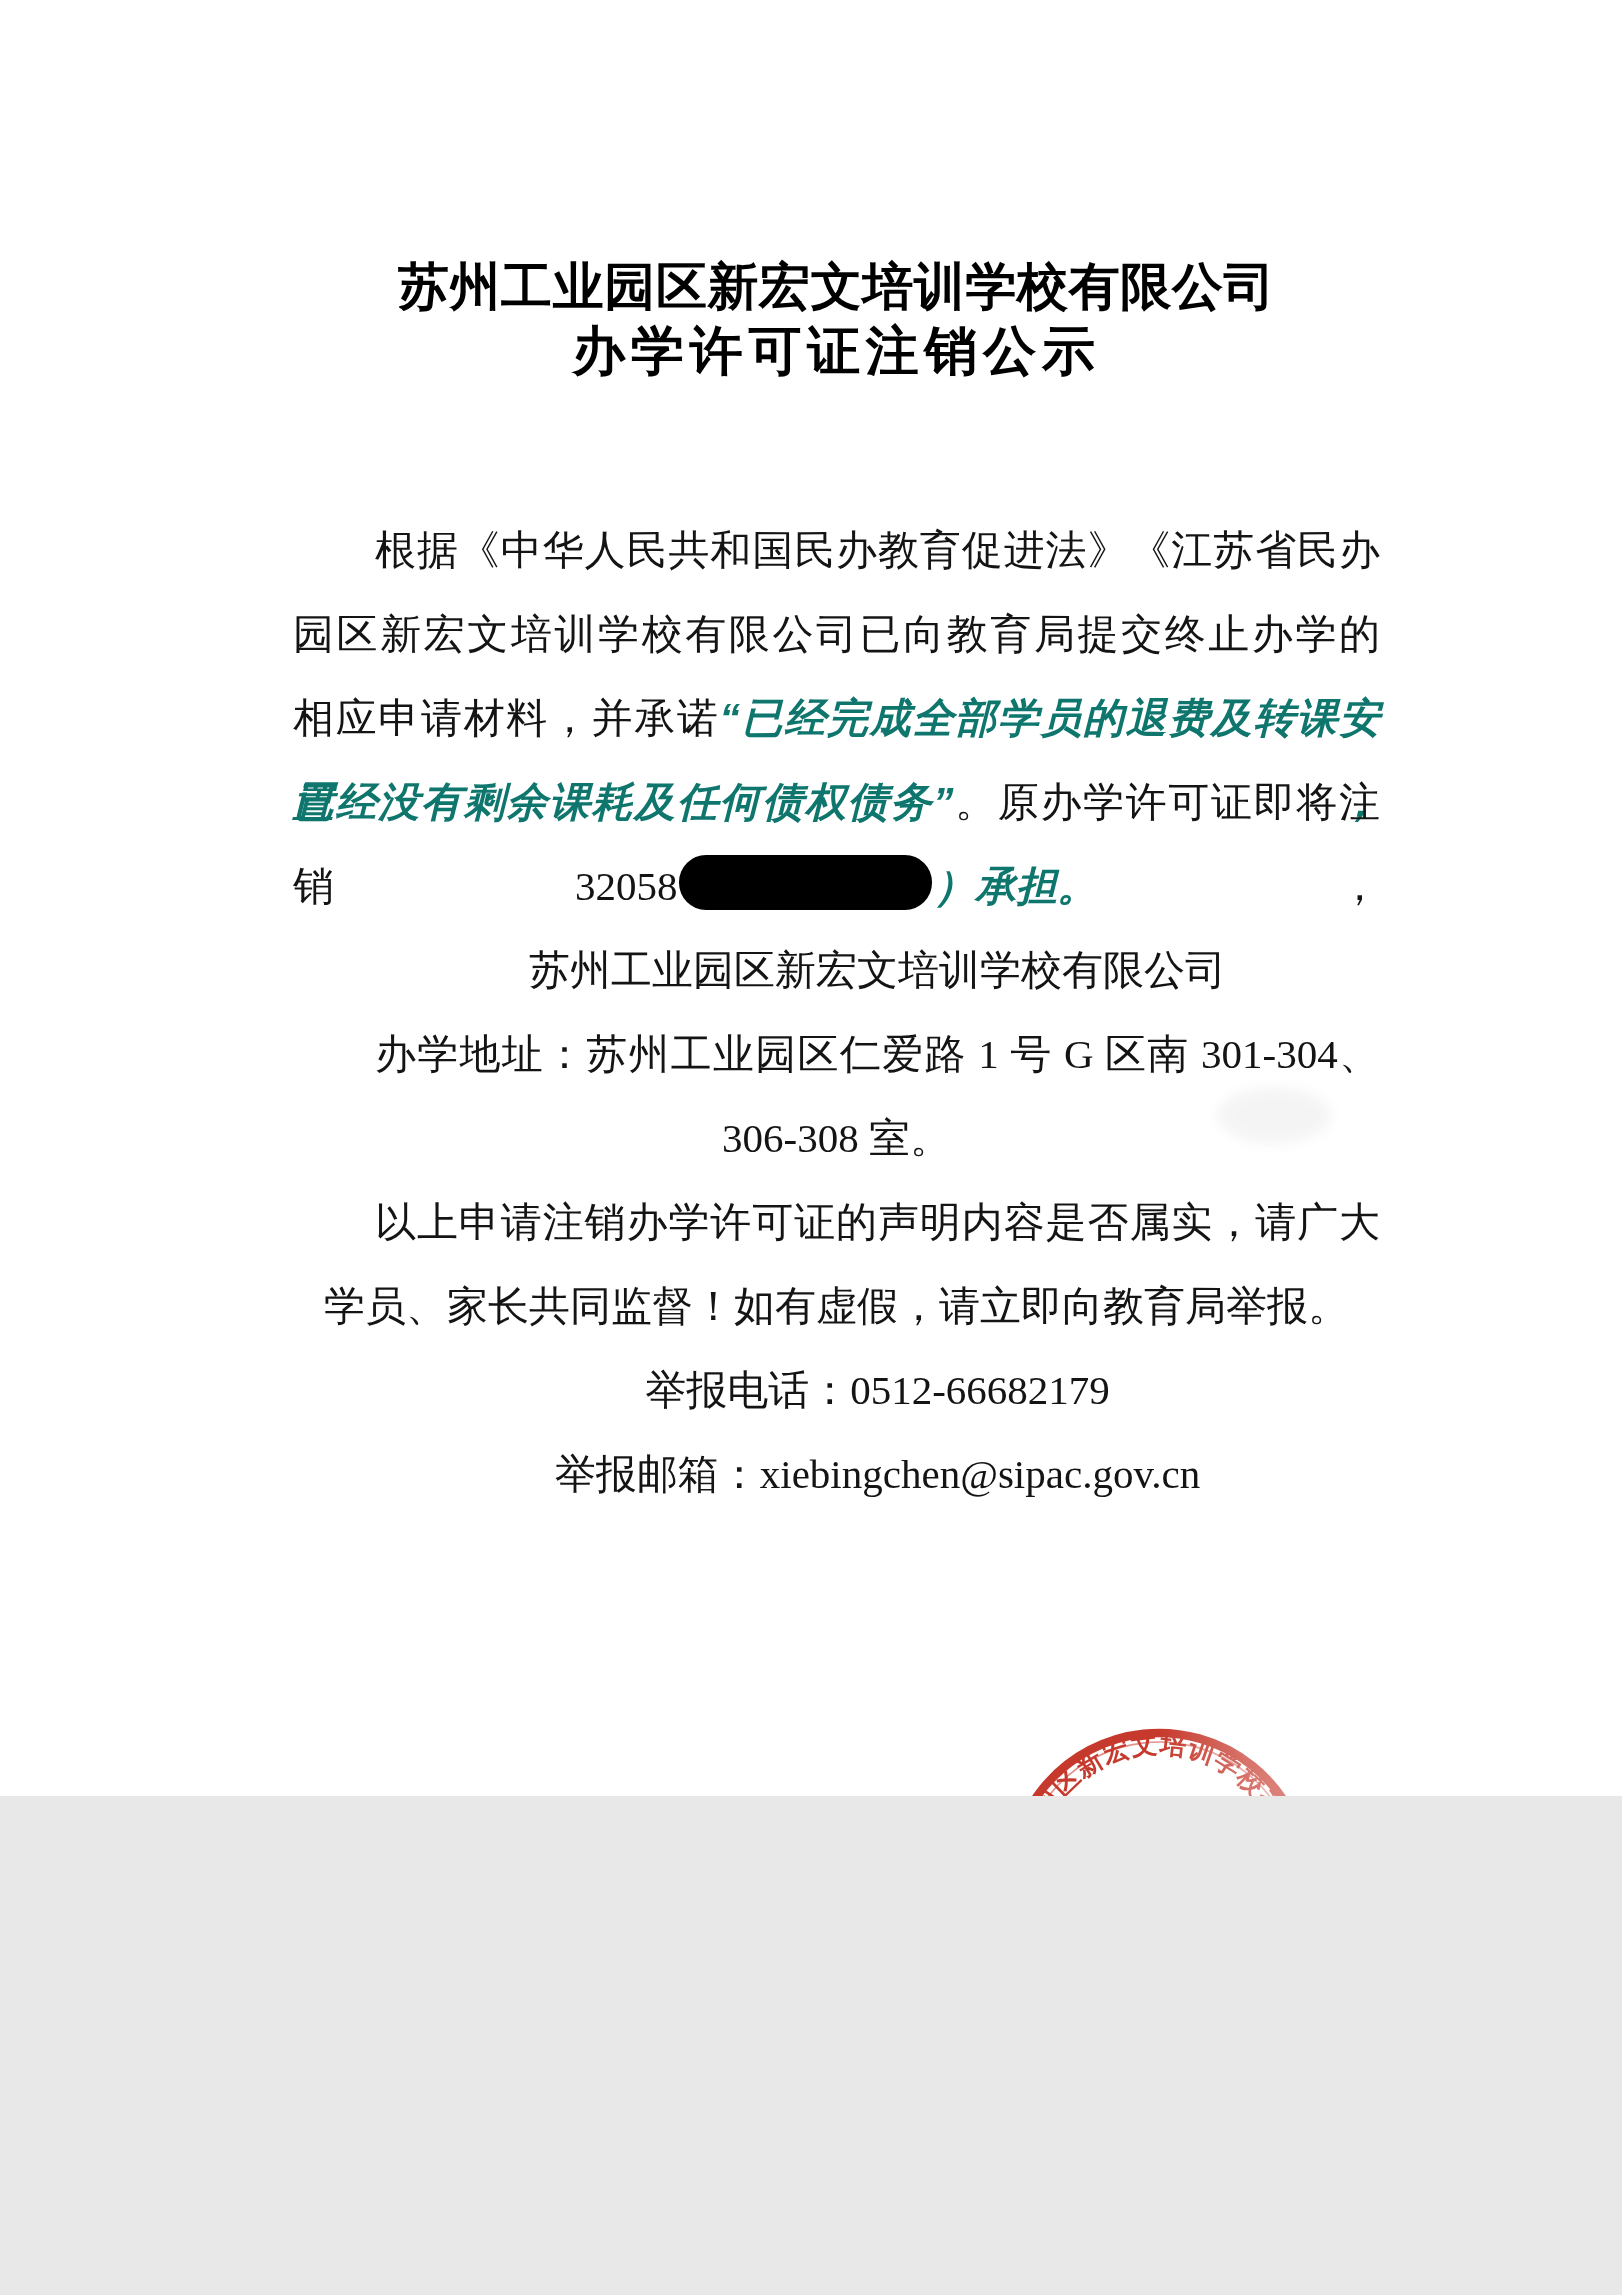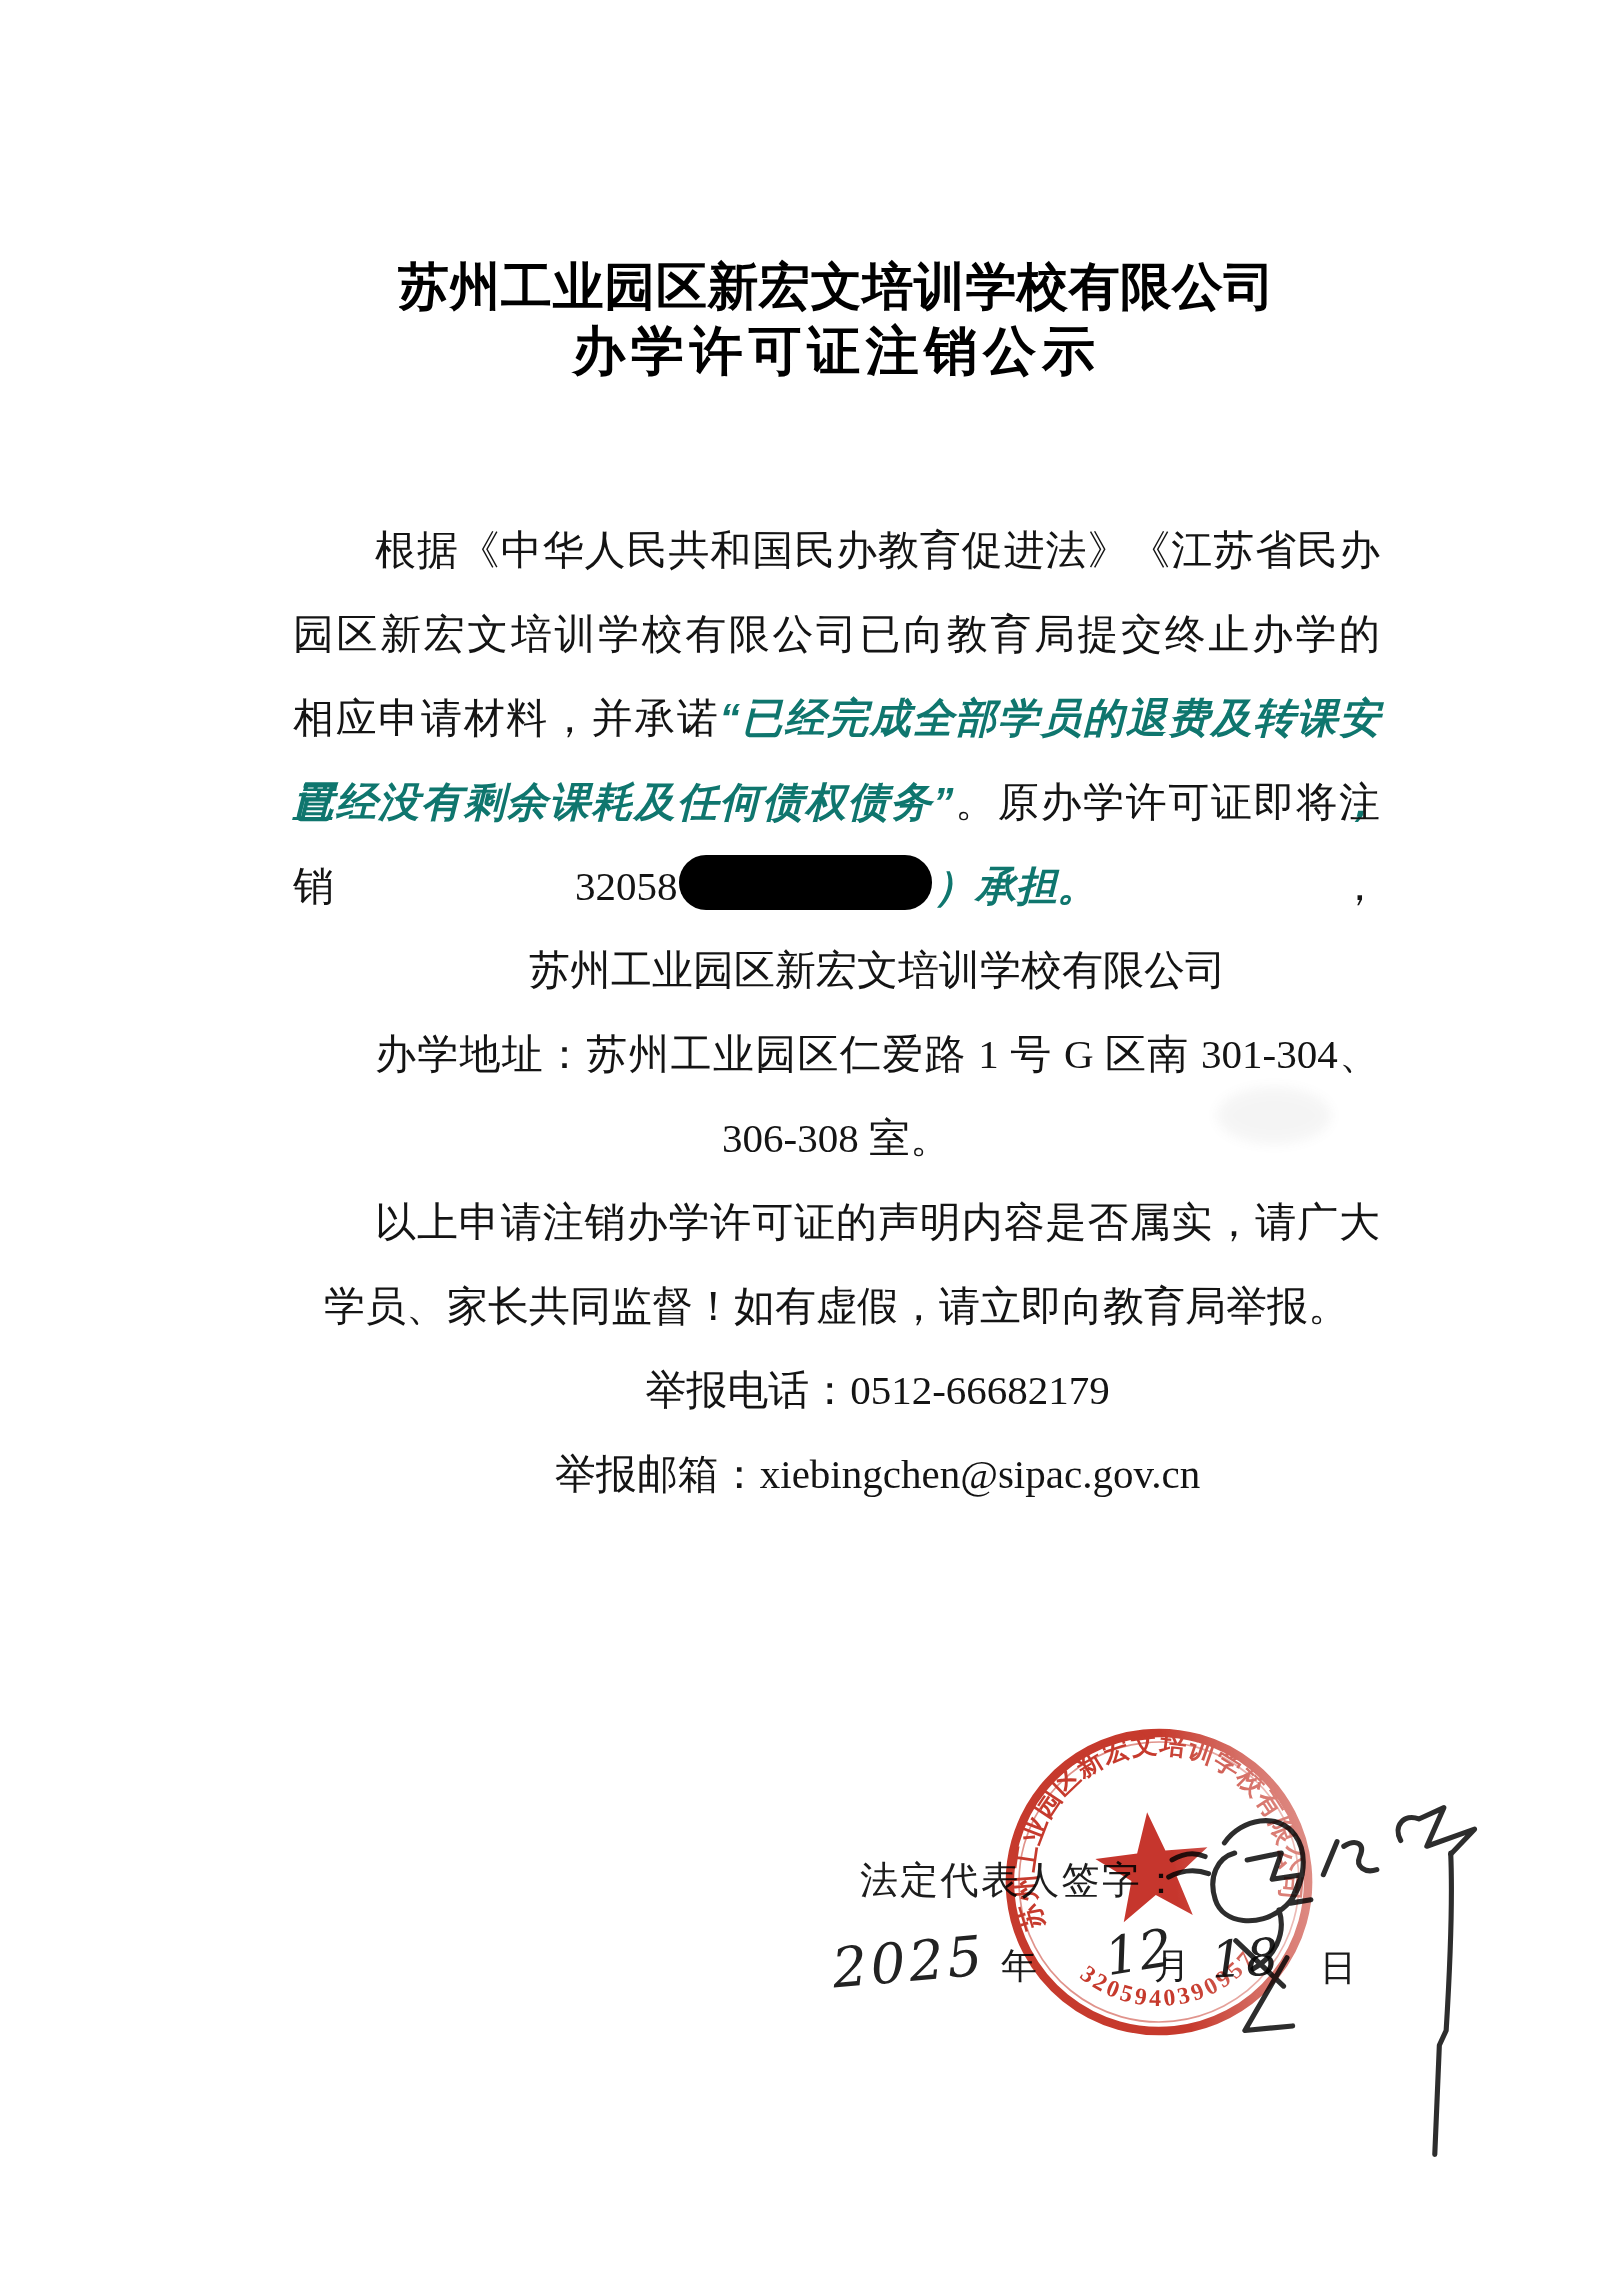--- a/index.html
+++ b/index.html
@@ -1,18 +1,18 @@
 <!DOCTYPE html>
 <html style="font-size:9px"><head>
 <meta charset="utf-8">
 <style>
   html,body{margin:0;padding:0;background:#e8e8e8;}
   .page{
     position:relative;
-    width:1622px;height:2295px;
+    width:1622px;height:1796px;
     margin:0 auto;
     background:#ffffff;
     font-family:"Liberation Serif", serif;
     color:#141414;
     overflow:hidden;
   }
   .titles{
     position:absolute;
     left:293px;top:255px;width:1087px;
     text-align:center;

